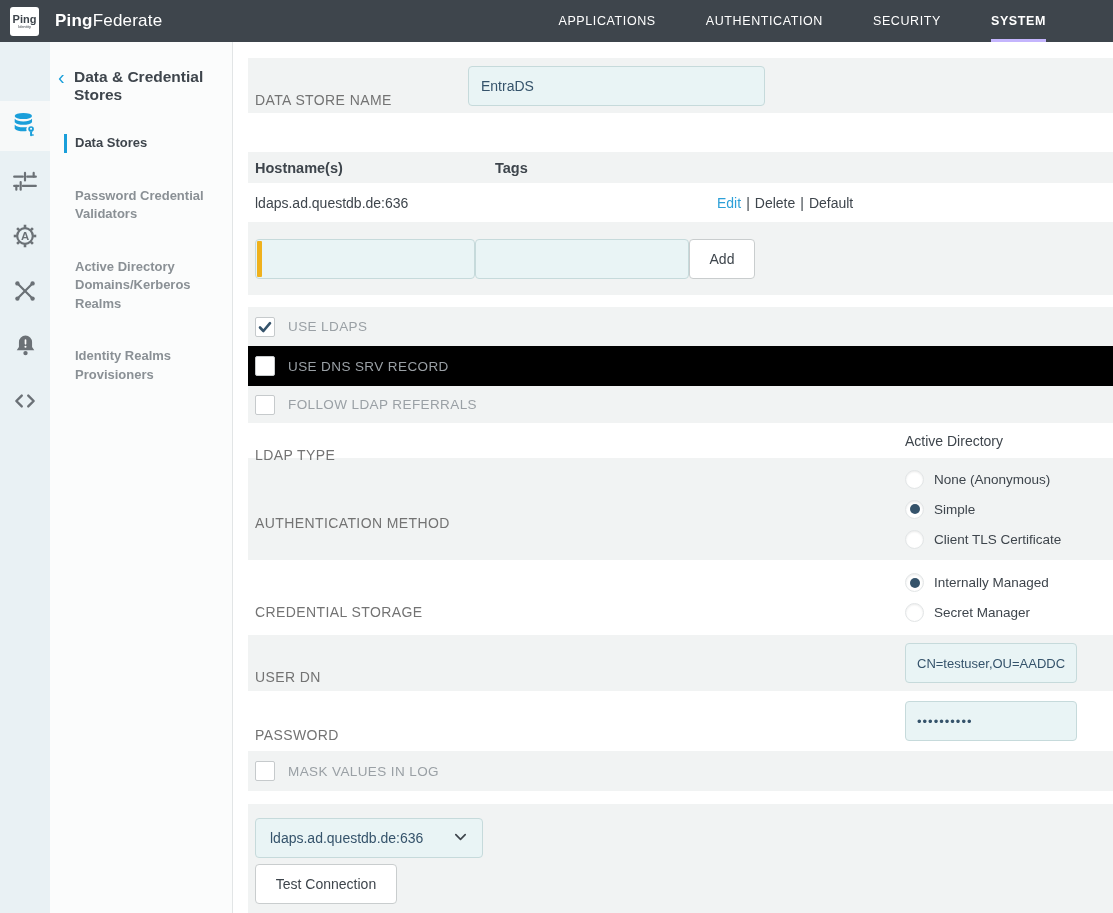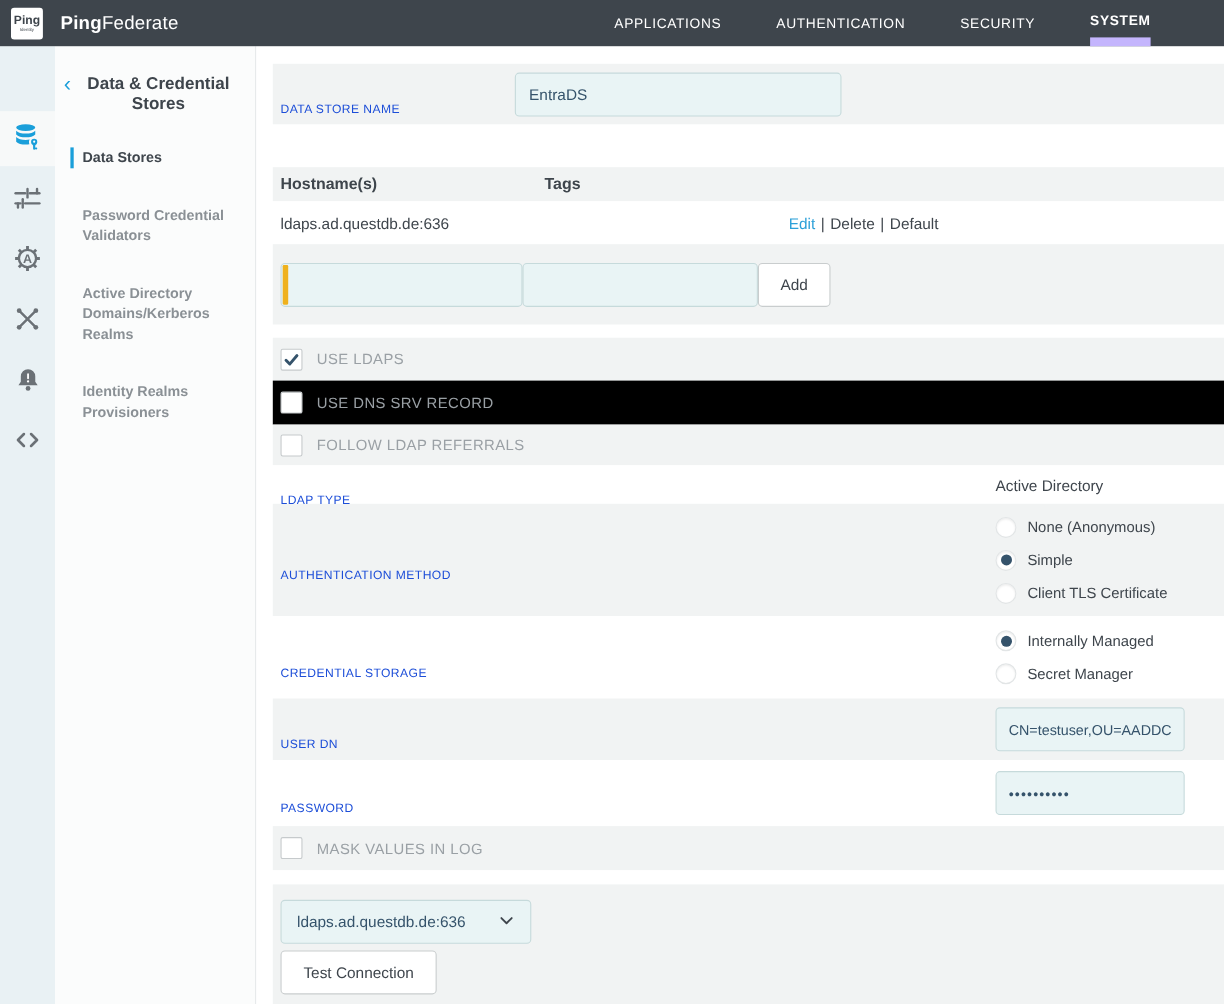--- a/index.html
+++ b/index.html
@@ -11,49 +11,49 @@
   .logo-box { width:29px; height:29px; background:#fff; border-radius:3px; margin-left:10px;
     display:flex; flex-direction:column; align-items:center; justify-content:center; cursor:pointer; }
   .logo-ping { font-size:11px; font-weight:bold; color:#3e454c; line-height:10px; }
   .logo-sub { font-size:4px; color:#3e454c; line-height:5px; }
   .product { color:#fff; font-size:17px; margin-left:16px; letter-spacing:0.2px; }
   .product b { font-weight:bold; }
   .product span.light { font-weight:normal; }
   .menu { position:absolute; right:67px; top:0; height:42px; display:flex; gap:50px; align-items:center; }
   .menu-item { color:#fff; font-size:12.5px; letter-spacing:0.6px; cursor:pointer;
     height:42px; display:flex; align-items:center; border-bottom:3px solid transparent; padding-top:3px; }
-  .menu-item.active { font-weight:bold; border-bottom:8px solid #c4b5fd; }
+  .menu-item.active { font-weight:bold; border-bottom:3px solid #c4b5fd; }
 
   
   .shell { display:flex; height:871px; }
 
   
   .rail { width:50px; background:#e9f1f4; display:flex; flex-direction:column; flex:none; }
   .rail-spacer { height:59px; }
   .rail-item { height:55px; display:flex; align-items:center; justify-content:center; cursor:pointer; }
   .rail-item.active { height:50px; background:#f7f9f9; }
   .rail-item.first-gray { margin-top:4px; }
 
   
   .sidebar { width:183px; background:#fbfcfc; border-right:1px solid #e2e5e6; padding-top:26px; flex:none; }
   .side-head { display:flex; margin-left:8px; cursor:pointer; }
   .back-chevron { color:#1a9fda; font-size:20px; line-height:18px; width:16px; flex:none; }
-  .side-title { font-size:15.5px; font-weight:bold; color:#3e454c; line-height:18px; width:140px;text-align:center; }
+  .side-title { font-size:15.5px; font-weight:bold; color:#3e454c; line-height:18px; width:140px; }
   .side-items { margin-top:30px; }
   .side-item { padding:0 14px 0 25px; margin-bottom:34px; font-size:13px; font-weight:600;
     color:#8a9095; line-height:18.5px; cursor:pointer; }
   .side-item.active { color:#3e454c; font-weight:bold; margin-left:14px; padding-left:8px;
     border-left:3px solid #1a9fda; }
 
   
   .content { flex:1; background:#fff; overflow:hidden; }
   .band { margin-left:15px; background:#f1f3f3; }
   .row-flex { display:flex; align-items:center; padding-left:7px; }
 
-  .field-label { font-size:11px; color:#1d4ed8; letter-spacing:0.4px;margin-top:28px; }
+  .field-label { font-size:14px; color:#737373; letter-spacing:0.4px;margin-top:28px; }
 
   .name-row { height:55px; margin-top:16px; }
   .name-row .field-label { width:213px; flex:none; }
 
   .text-input { background:#e9f4f5; border:1px solid #c6dadb; border-radius:4px; height:40px;
     padding:0 12px; font-size:14px; color:#35536b; outline:none;
     font-family:"Liberation Sans","DejaVu Sans",sans-serif; }
   .name-input { width:297px; }
 
   .gap39 { height:39px; } .gap12 { height:12px; } .gap13 { height:13px; }

